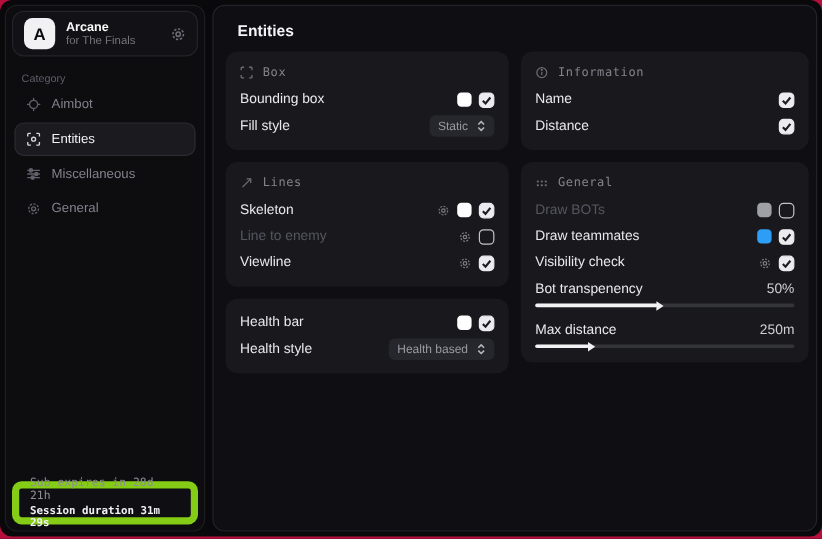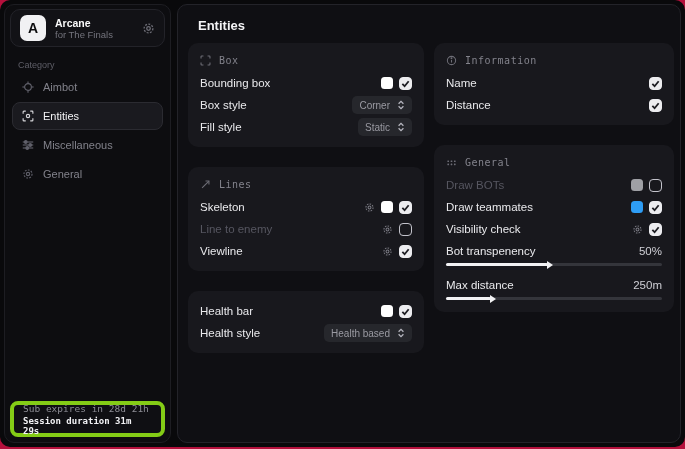--- a/index.html
+++ b/index.html
@@ -26,32 +26,32 @@
 
   .nav { position:absolute; left:7px; right:7px; top:68px; display:flex; flex-direction:column;text-align:center; }
   .nav-item { height:28px; margin-bottom:1px; display:flex; align-items:center; gap:9px;
               padding:0 9px; border-radius:8px; color:#82828b; font-size:11px;
               border:1px solid transparent; cursor:default; }
   .nav-item .nicon { display:flex; color:#60606a; }
   .nav-item.active { background:#1a1a1f; border-color:#2b2b31; color:#f2f2f4; }
   .nav-item.active .nicon { color:#d8d8dc; }
 
   .sub-box { position:absolute; left:5px; right:5px; bottom:5px; height:36px;
-             border:4px solid #84cc16; border-radius:8px; background:#0f0f13;
+             border:6px solid #84cc16; border-radius:8px; background:#0f0f13;
              padding:4px 9px; display:flex; flex-direction:column; justify-content:center; }
   .sub-line1 { font-family:"DejaVu Sans Mono", monospace; font-size:9.5px; color:#8e8e96; }
   .sub-line2 { font-family:"DejaVu Sans Mono", monospace; font-size:9px; font-weight:bold;
                color:#f2f2f5; margin-top:2px; }
 
   
   .main { position:absolute; left:177px; top:4px; width:504px; height:439px;
           background:#0f0f13; border:1px solid #232329; border-radius:10px; }
   .main-title { position:absolute; left:20px; top:13px; font-size:13px; font-weight:bold; color:#f4f4f6; }
 
-  .col { position:absolute; top:38px; display:flex; flex-direction:column; gap:20px; }
+  .col { position:absolute; top:38px; display:flex; flex-direction:column; gap:10px; }
   .col-left  { left:10px;  width:236px; }
   .col-right { left:256px; width:240px; }
 
   .card { background:#18181d; border-radius:10px; padding:9px 12px 9px; }
   .card-head { display:flex; align-items:center; gap:8px; height:16px; margin-bottom:4px;
                color:#83838c; }
   .card-head .hicon { display:flex; color:#6d6d76; }
   .card-title { font-family:"DejaVu Sans Mono", monospace; font-size:10px; letter-spacing:0.5px; }
 
   .row { height:22px; display:flex; align-items:center; justify-content:space-between; }
@@ -183,32 +183,20 @@
           <span class="ctrl">
             <span class="swatch" style="background: rgb(255, 255, 255);"></span>
             <span class="cb checked">
               <svg width="9" height="9" viewBox="0 0 10 10" fill="none" stroke="#1d1d22" stroke-width="2">
                   <polyline points="1.5,5.5 4,8 8.5,2.5"></polyline>
                 </svg>
             </span>
           </span>
         </div>
 
-        <div class="row">
-          <span class="row-label">Box style</span>
-          <span class="dropdown">
-            <span class="dd-label">Corner</span>
-            <span class="dd-icon">
-              <svg width="8" height="10" viewBox="0 0 10 12" fill="none" stroke="currentColor" stroke-width="1.6">
-                  <polyline points="2,4.5 5,1.5 8,4.5"></polyline>
-                  <polyline points="2,7.5 5,10.5 8,7.5"></polyline>
-                </svg>
-            </span>
-          </span>
-        </div>
 
 
         <div class="row">
           <span class="row-label">Fill style</span>
           <span class="dropdown">
             <span class="dd-label">Static</span>
             <span class="dd-icon">
               <svg width="8" height="10" viewBox="0 0 10 12" fill="none" stroke="currentColor" stroke-width="1.6">
                   <polyline points="2,4.5 5,1.5 8,4.5"></polyline>
                   <polyline points="2,7.5 5,10.5 8,7.5"></polyline>

